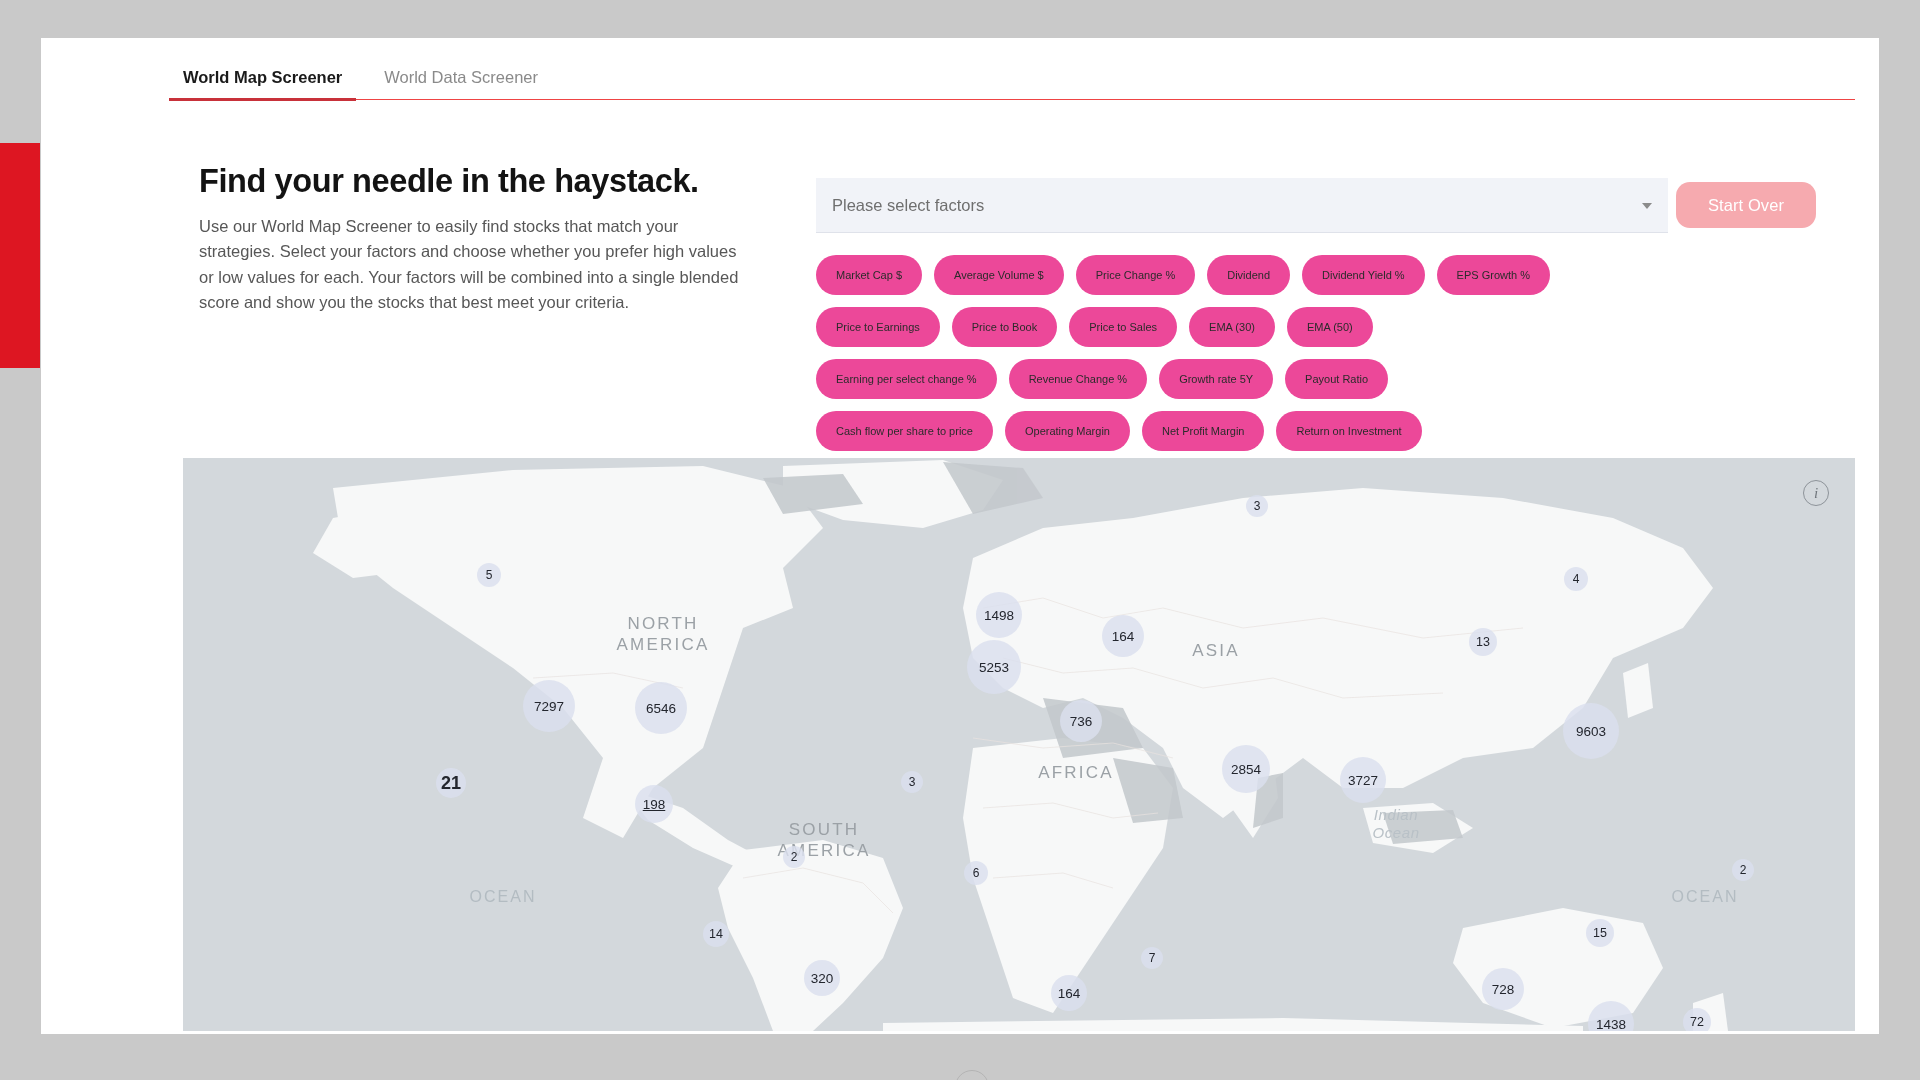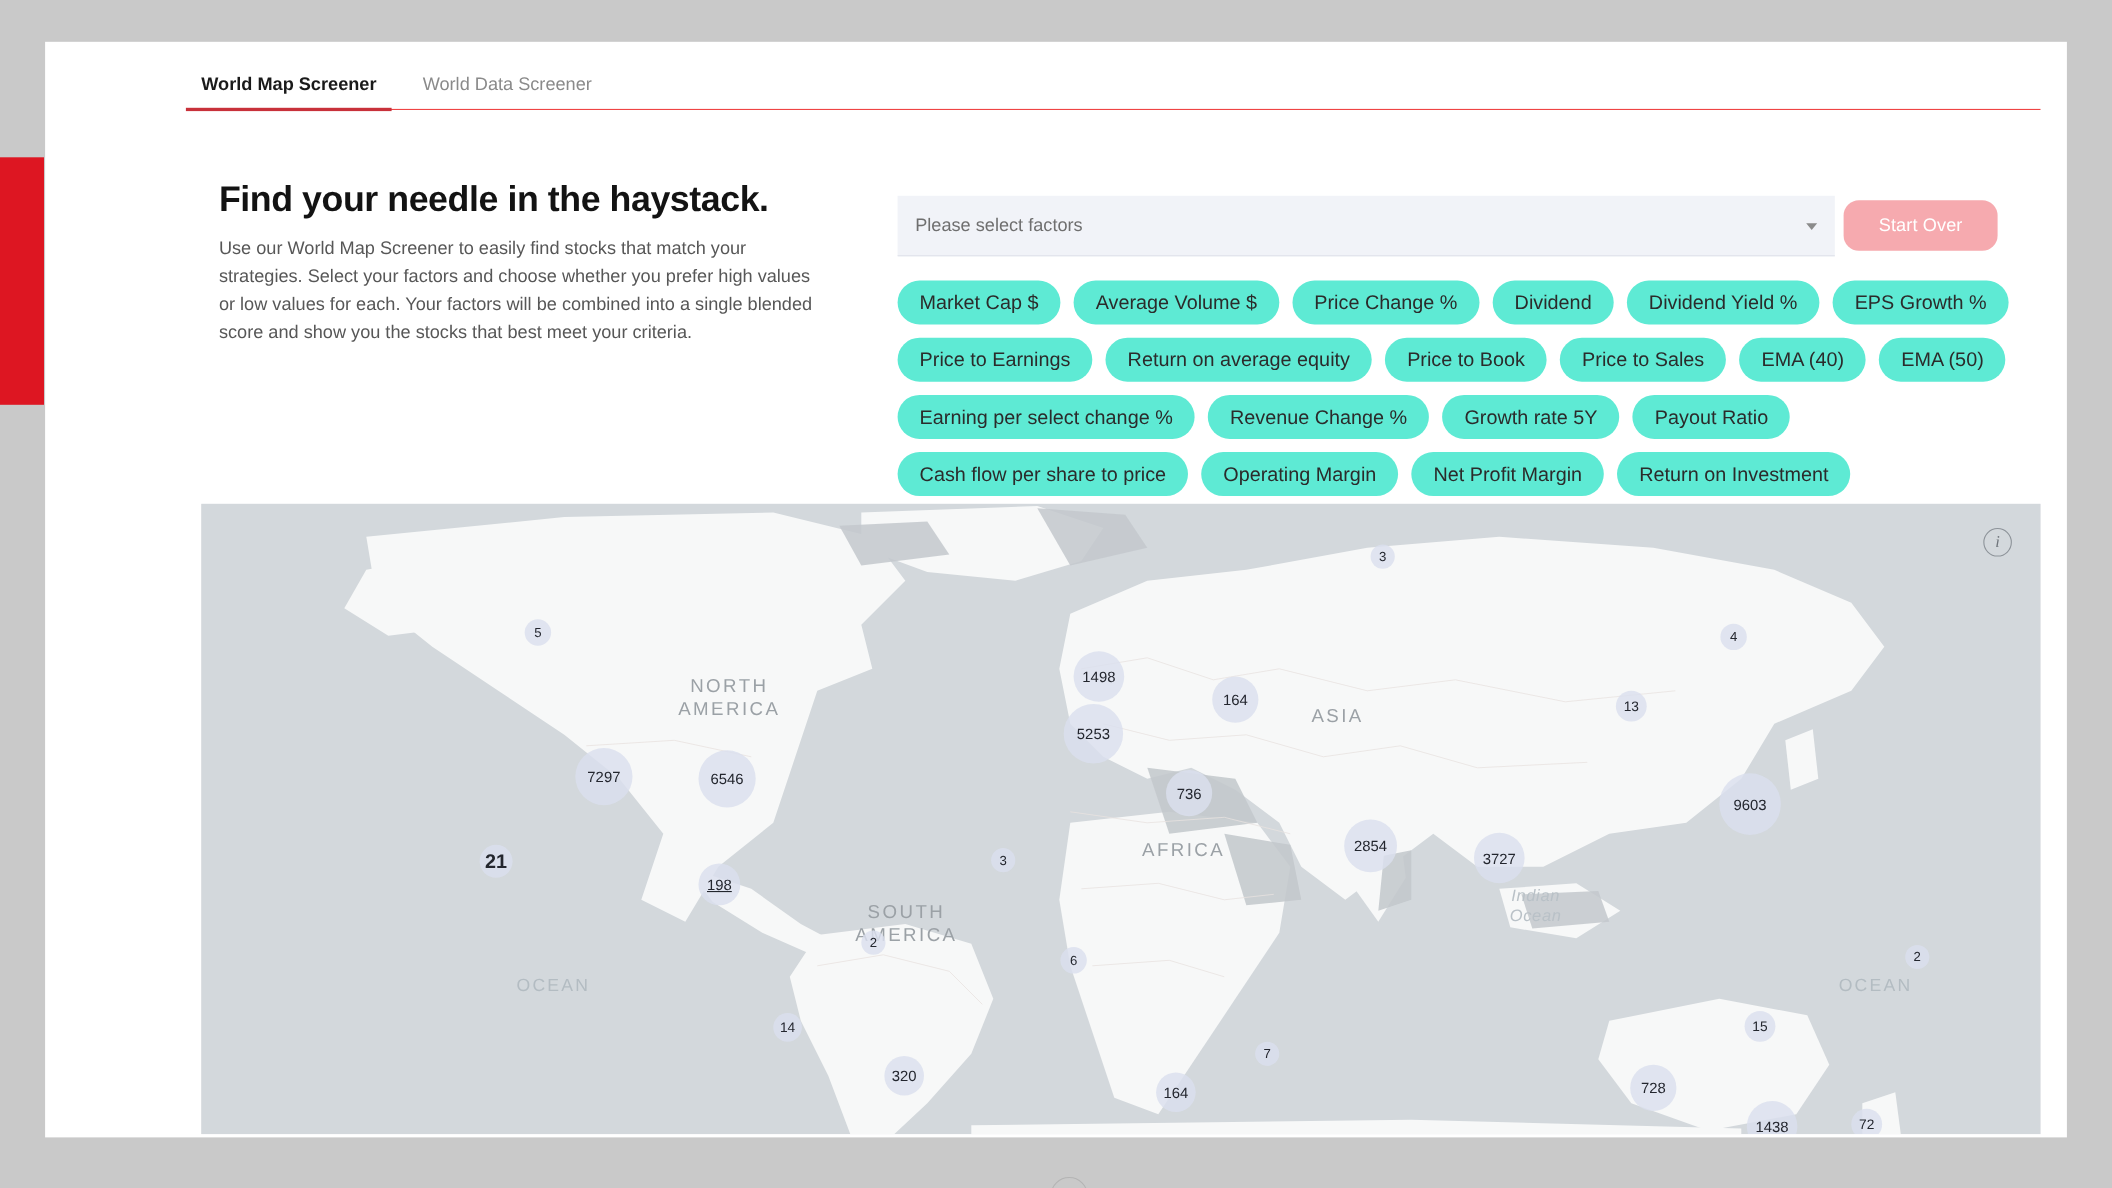--- a/index.html
+++ b/index.html
@@ -76,23 +76,23 @@
     background: #f6aaaf; color: #ffffff;
     border: none; border-radius: 14px;
     font-size: 16.5px; font-family: "Liberation Sans", sans-serif;
     cursor: default; letter-spacing: 0.1px;
   }
 
   
   .chip-rows { margin-top: 22px; }
   .chip-row { display: flex; flex-wrap: nowrap; gap: 12px; margin-bottom: 12px; }
   .chip {
-    background: #5eead4; border-radius: 22px;
+    background: #ec4899; border-radius: 22px;
     padding: 0 20px; height: 40px; line-height: 40px;
-    font-size: 18px; color: #2b2b2b; white-space: nowrap;
+    font-size: 11px; color: #2b2b2b; white-space: nowrap;
     cursor: pointer;
   }
 
   
   .map {
     position: absolute; left: 142px; top: 420px;
     width: 1672px; height: 573px;
     background: #d3d8dc;
     overflow: hidden;
   }
@@ -174,24 +174,23 @@
           <div class="chip-row">
             <div class="chip">Market Cap $</div>
             <div class="chip">Average Volume $</div>
             <div class="chip">Price Change %</div>
             <div class="chip">Dividend</div>
             <div class="chip">Dividend Yield %</div>
             <div class="chip">EPS Growth %</div>
           </div>
           <div class="chip-row">
             <div class="chip">Price to Earnings</div>
-            <div class="chip">Return on average equity</div>
             <div class="chip">Price to Book</div>
             <div class="chip">Price to Sales</div>
-            <div class="chip">EMA (40)</div>
+            <div class="chip">EMA (30)</div>
             <div class="chip">EMA (50)</div>
           </div>
           <div class="chip-row">
             <div class="chip">Earning per select change %</div>
             <div class="chip">Revenue Change %</div>
             <div class="chip">Growth rate 5Y</div>
             <div class="chip">Payout Ratio</div>
           </div>
           <div class="chip-row">
             <div class="chip">Cash flow per share to price</div>

